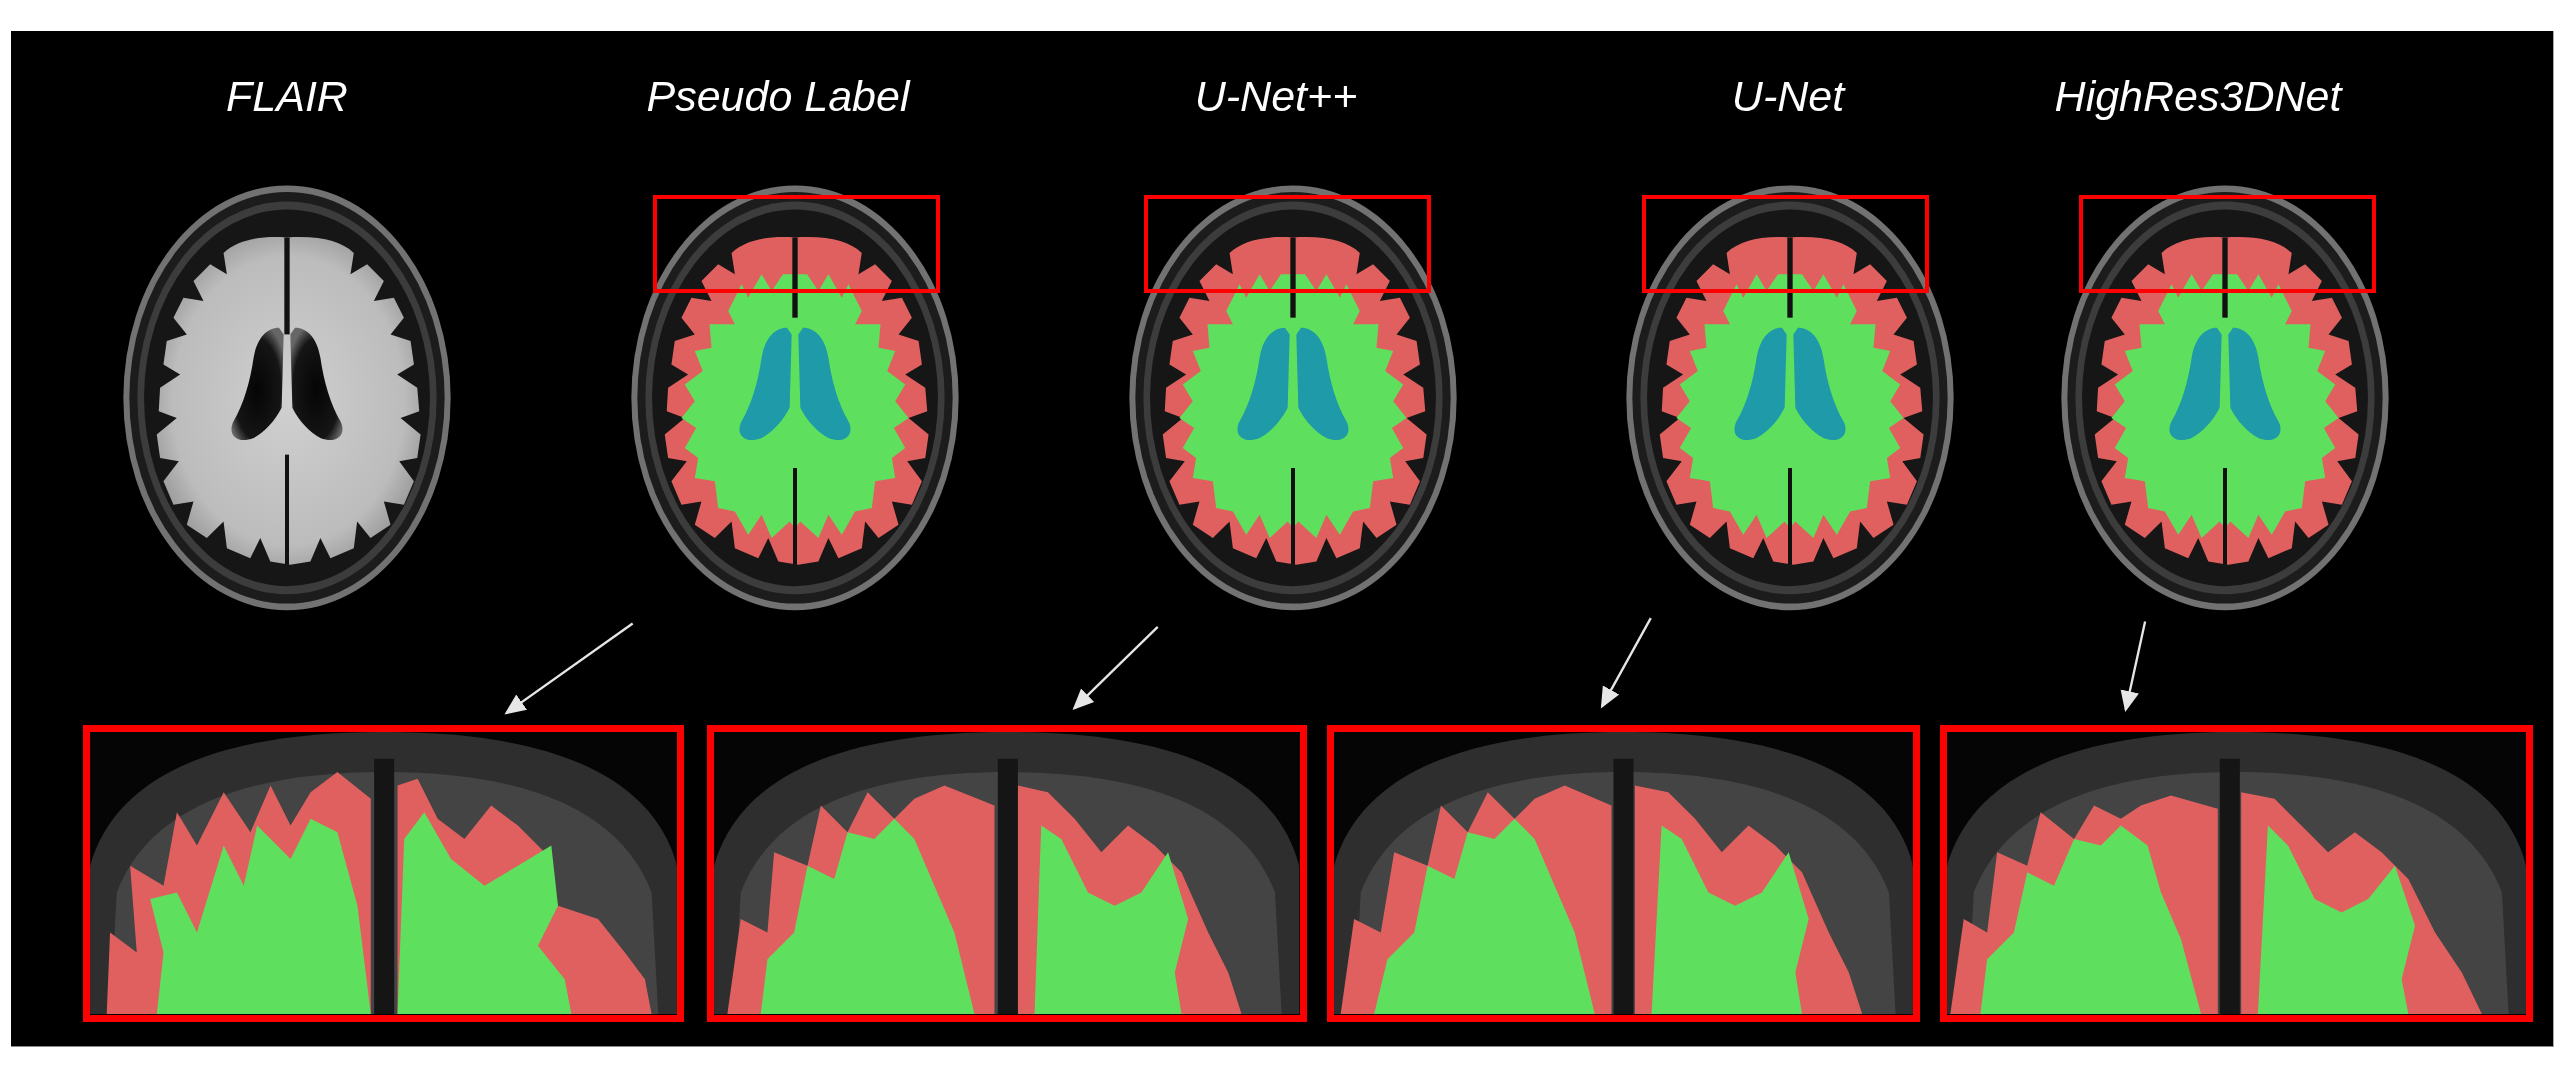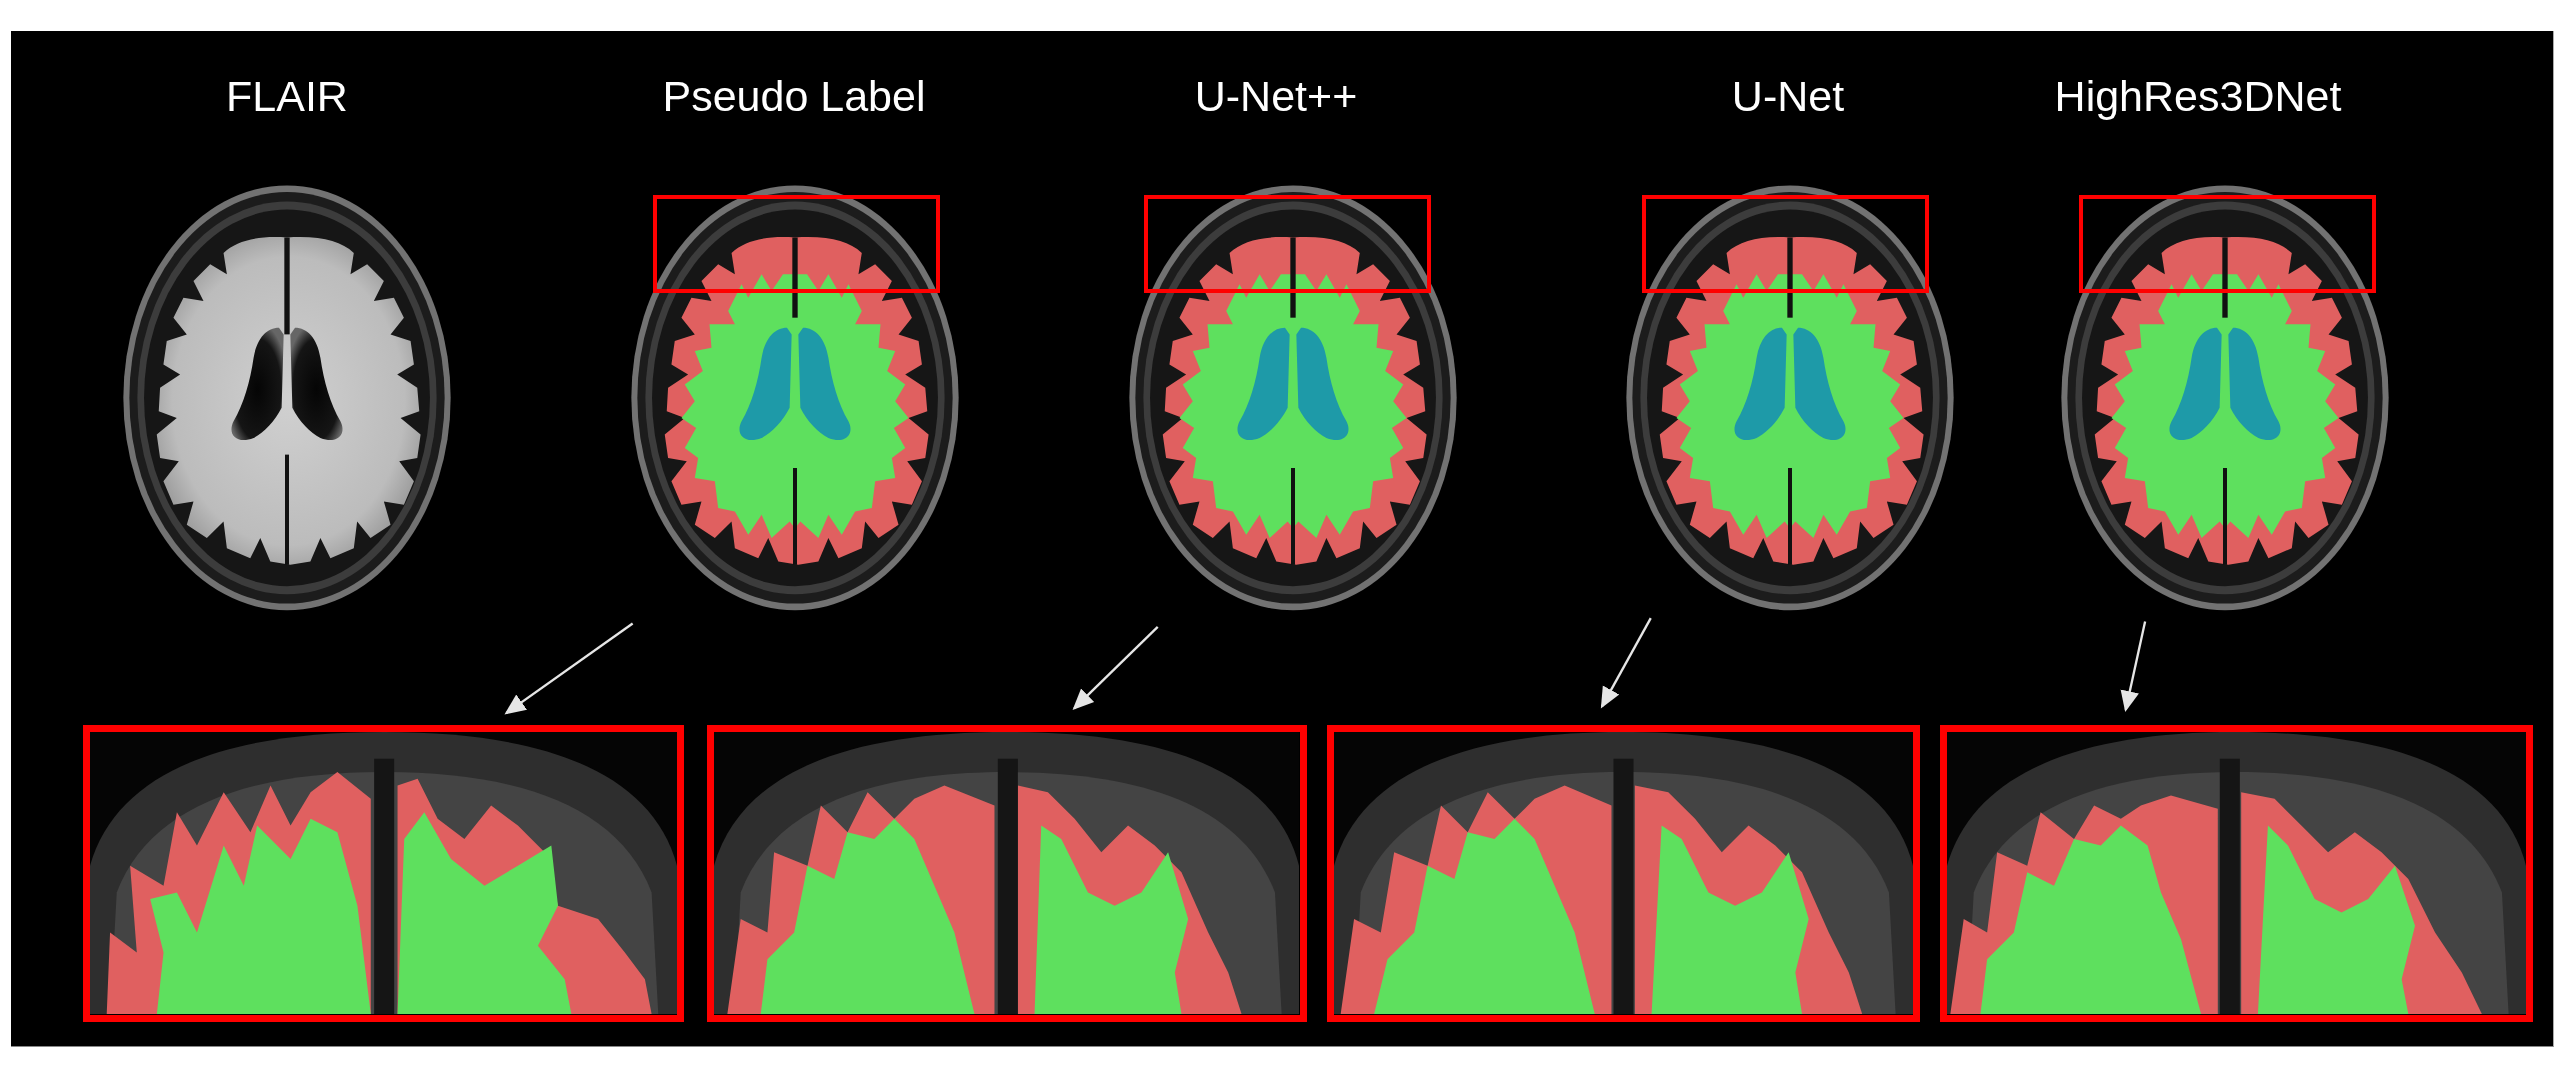--- a/index.html
+++ b/index.html
@@ -1,34 +1,34 @@
 <!DOCTYPE html>
 <html style="font-size:10.7px"><head>
 <meta charset="utf-8">
 <style>
   html, body { margin: 0; padding: 0; background: #ffffff; }
   body { width: 2576px; height: 1072px; position: relative; overflow: hidden;
          font-family: "Liberation Sans", sans-serif; }
   .panel { position: absolute; left: 11.4px; top: 31px; width: 2542px; height: 1015px;
            background: #000000; border-bottom: 1.3px solid #888; border-right: 1.3px solid #aaa; }
   .title { position: absolute; top: 72px; color: #ffffff; font-size: 43px;
-           transform: translateX(-50%); white-space: nowrap; letter-spacing: 0px; }
+           transform: translateX(-50%); white-space: nowrap; letter-spacing: 0px; font-style: italic; }
   .brain { position: absolute; }
   .zoom-box { position: absolute; border: 4px solid #ff0000; box-sizing: border-box; }
   .detail { position: absolute; border: 7.3px solid #ff0000; box-sizing: border-box; overflow: hidden; background:#000; }
   .detail svg, .brain svg { display: block; }
   svg.arrows { position: absolute; left: 0; top: 0; }
 </style>
 </head>
 <body>
 
 <div class="panel"></div>
 
 <div class="title" style="left:287px">FLAIR</div>
-<div class="title" style="left:794px">Pseudo Label</div>
+<div class="title" style="left:778px">Pseudo Label</div>
 <div class="title" style="left:1276px">U-Net++</div>
 <div class="title" style="left:1788px">U-Net</div>
 <div class="title" style="left:2198px">HighRes3DNet</div>
 
 <svg width="0" height="0" style="position:absolute">
   <defs>
     <radialGradient id="skullGrad" cx="50%" cy="50%" r="50%">
       <stop offset="88%" stop-color="#1a1a1a"></stop>
       <stop offset="94%" stop-color="#6a6a6a"></stop>
       <stop offset="100%" stop-color="#2a2a2a"></stop>

